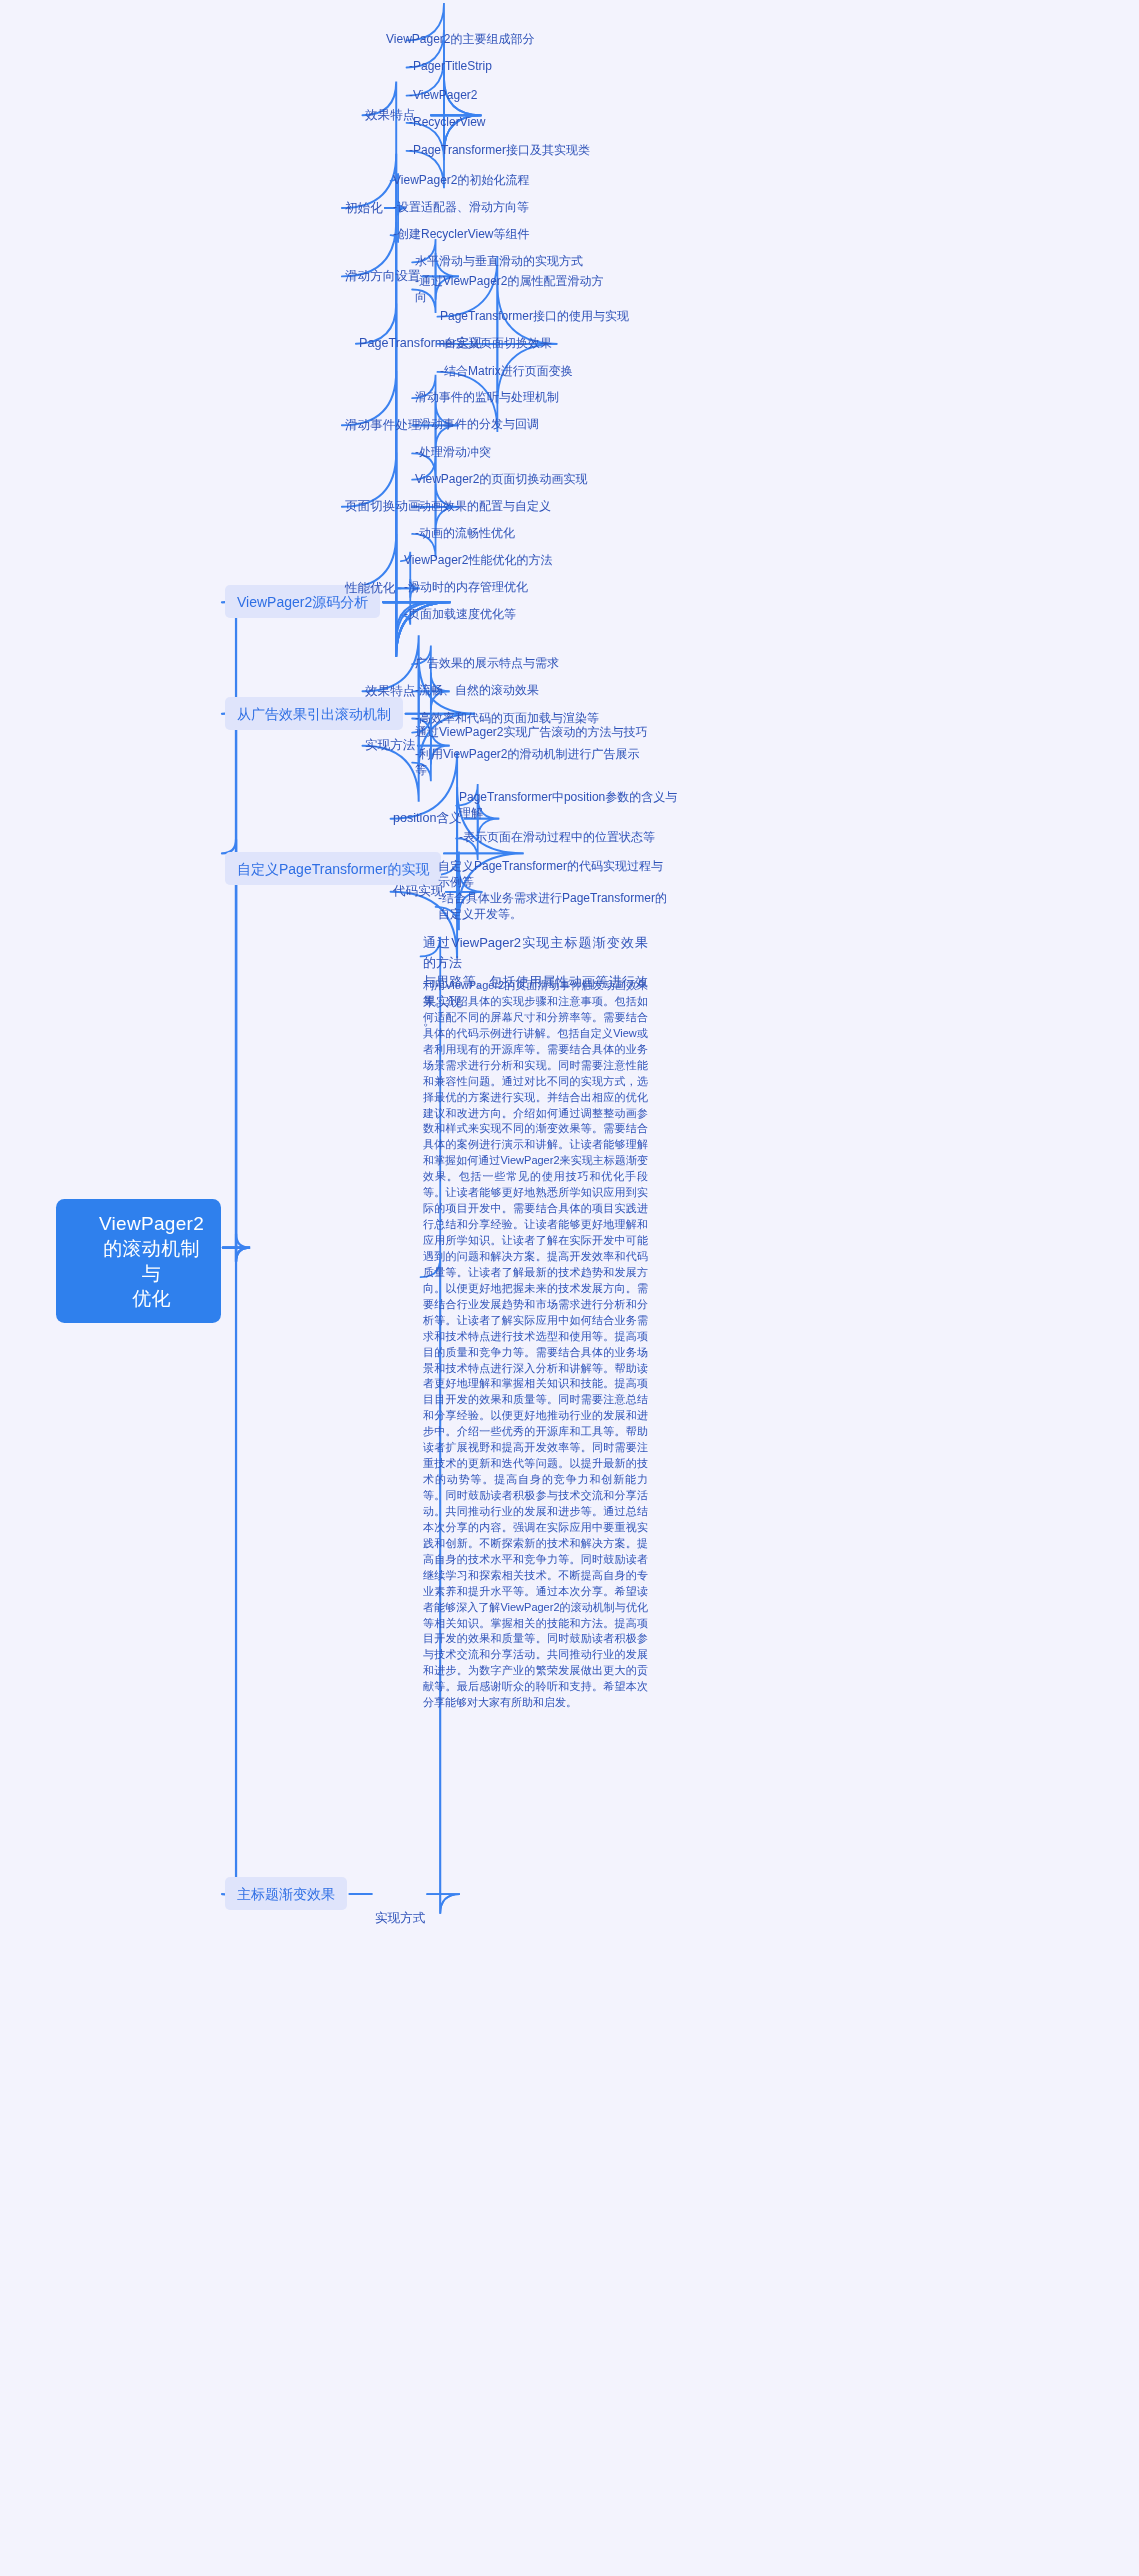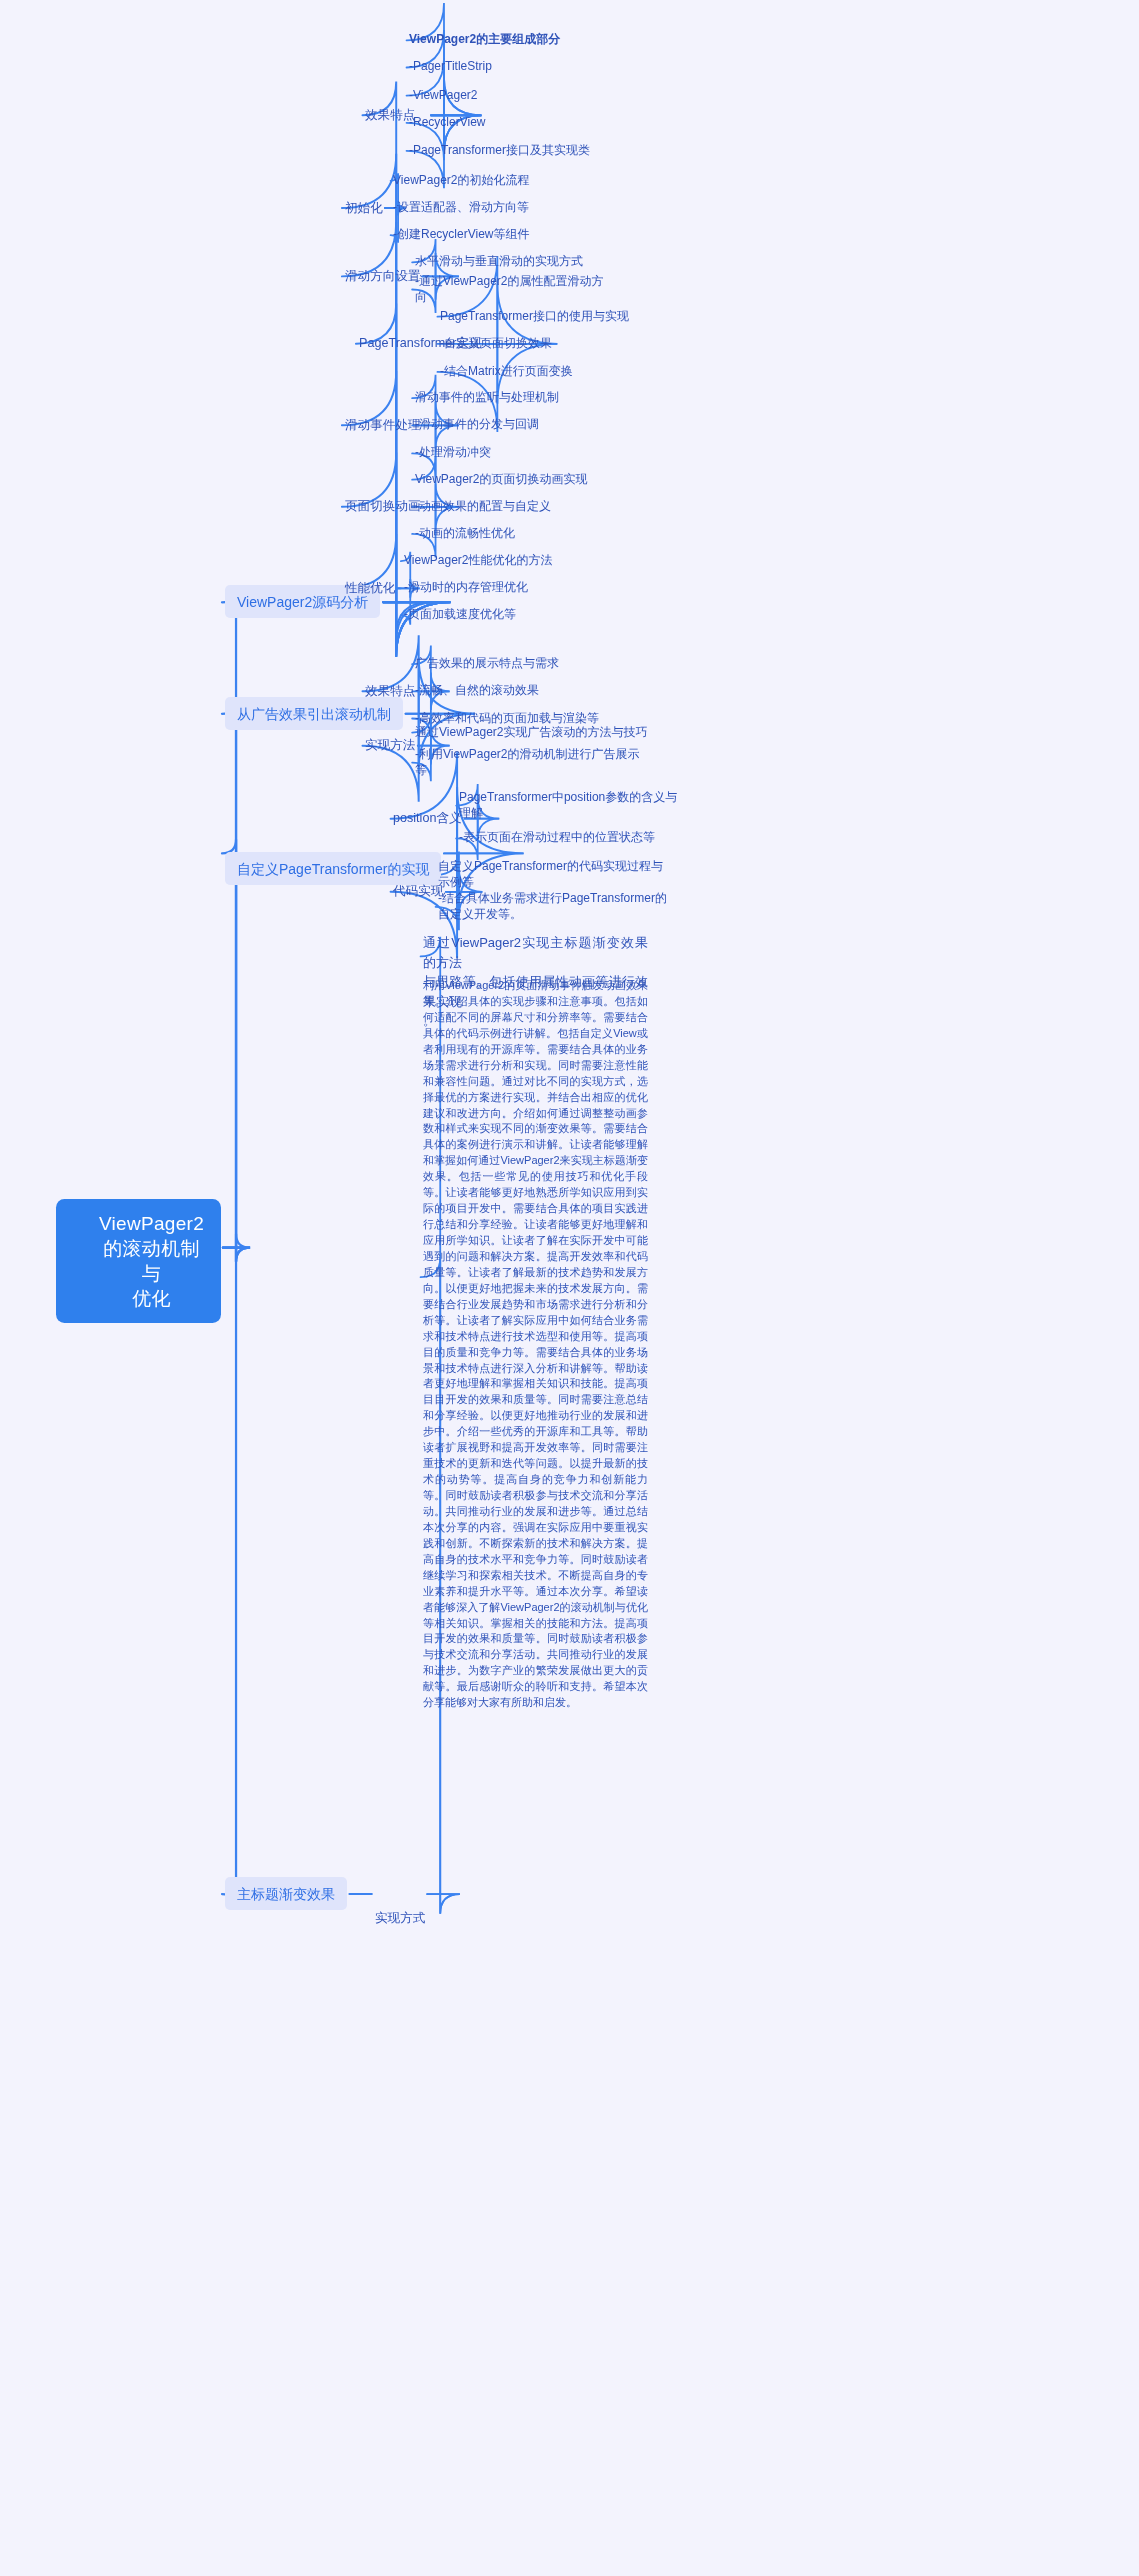--- a/index.html
+++ b/index.html
@@ -138,21 +138,21 @@
       <path d="M 238 1332 L 267 1332 Q 252 1332 252 1317 L 252 2037 Q 252 2022 237 2022 L 237 2022" fill="none" stroke="#3b82f0" stroke-width="2.4" stroke-linecap="round"></path>
       <path d="M 373 2022 L 397 2022" fill="none" stroke="#3b82f0" stroke-width="2.1" stroke-linecap="round"></path>
       <path d="M 456 2022 L 491 2022 Q 470 2022 470 2043 L 470 1000 Q 470 1021 449 1021 L 449 1021" fill="none" stroke="#3b82f0" stroke-width="1.9" stroke-linecap="round"></path>
       <path d="M 456 2022 L 491 2022 Q 470 2022 470 2043 L 470 1342.5 Q 470 1363.5 449 1363.5 L 449 1363.5" fill="none" stroke="#3b82f0" stroke-width="1.9" stroke-linecap="round"></path>
     </svg>
   <div id="nodes-layer">
       <div class="node n-root" style="left: 56px; width: 165px; top: 1199px; padding-left: 39px;">ViewPager2的滚动机制与
 优化</div>
       <div class="node n-l2" style="left: 225px; top: 585px;">ViewPager2源码分析</div>
       <div class="node n-l3" style="left: 365px; top: 107px;">效果特点</div>
-      <div class="node n-l4 wrap" style="left: 409px; width: 187px; top: 32px; font-weight: bold;">ViewPager2的主要组成部分</div>
+      <div class="node n-l4 wrap" style="left: 386px; width: 187px; top: 32px;">ViewPager2的主要组成部分</div>
       <div class="node n-l4 wrap" style="left: 409px; width: 187px; top: 59px;">-PagerTitleStrip</div>
       <div class="node n-l4 wrap" style="left: 409px; width: 187px; top: 88px;">-ViewPager2</div>
       <div class="node n-l4 wrap" style="left: 409px; width: 187px; top: 115px;">-RecyclerView</div>
       <div class="node n-l4 wrap" style="left: 409px; width: 187px; top: 143px;">-PageTransformer接口及其实现类</div>
       <div class="node n-l3" style="left: 345px; top: 200px;">初始化</div>
       <div class="node n-l4 wrap" style="left: 393px; width: 197px; top: 173px;">ViewPager2的初始化流程</div>
       <div class="node n-l4 wrap" style="left: 393px; width: 197px; top: 200px;">-设置适配器、滑动方向等</div>
       <div class="node n-l4 wrap" style="left: 393px; width: 197px; top: 227px;">-创建RecyclerView等组件</div>
       <div class="node n-l3" style="left: 345px; top: 268px;">滑动方向设置</div>
       <div class="node n-l4 wrap" style="left: 415px; width: 197px; top: 254px;">水平滑动与垂直滑动的实现方式</div>

